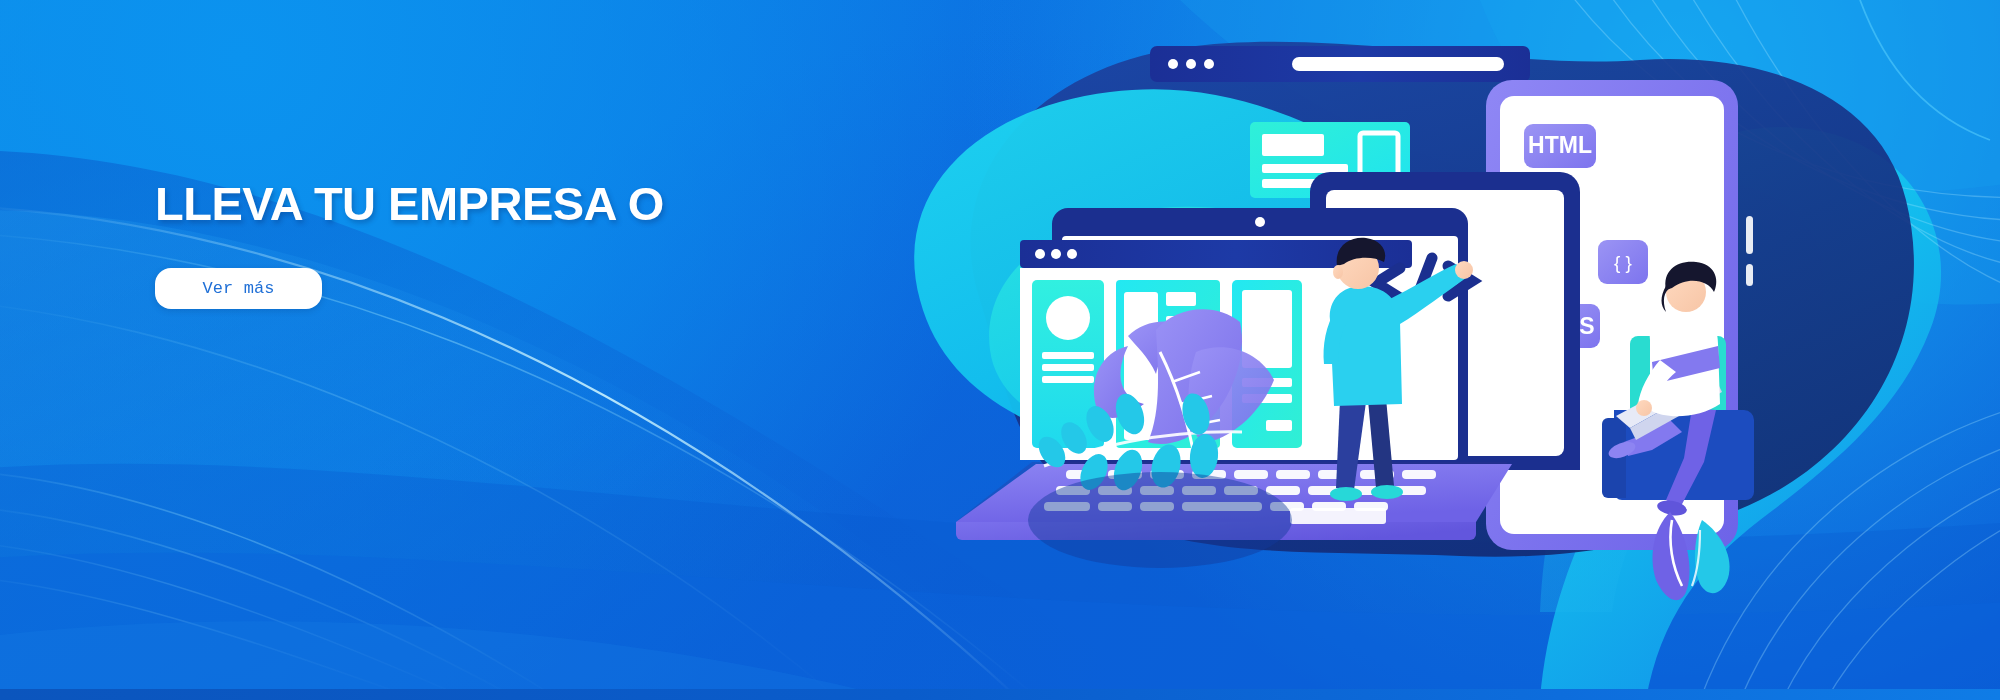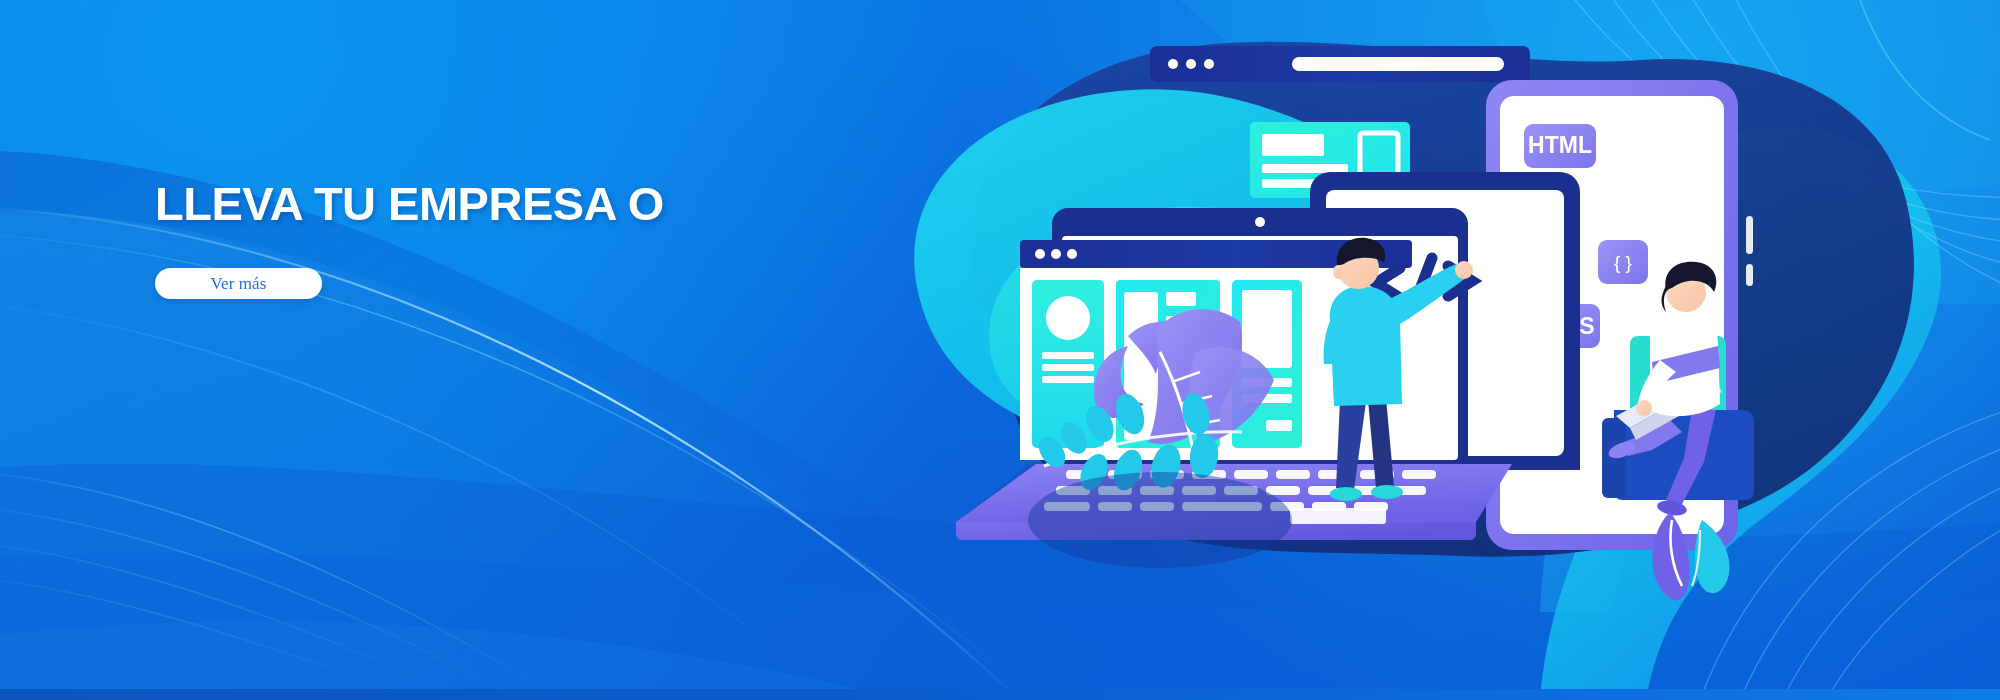--- a/index.html
+++ b/index.html
@@ -50,25 +50,25 @@
     line-height:28px;
     font-weight:bold;
     letter-spacing:-0.1px;
     white-space:nowrap;
     text-shadow:1px 1px 3px rgba(5,45,110,.25);
   }
 
   .cta {
     display:inline-flex; align-items:center; justify-content:center;
     margin-top:29px;
-    width:167px; height:31px;
+    width:167px; height:41px;
     background:#ffffff;
     border:none; border-radius:16px;
     color:#1f6fd6;
-    font-family:Liberation Serif, serif;
+    font-family:Liberation Mono, monospace;
     font-size:17px; font-weight:normal;
     letter-spacing:0.1px;
     cursor:pointer;
     box-shadow:0 2px 6px rgba(6,40,100,.18);
   }
 
   
   .illu { position:absolute; right:0; top:0; width:1140px; height:576px; z-index:4; }
   .illu svg { display:block; width:1140px; height:700px; }
 </style>

